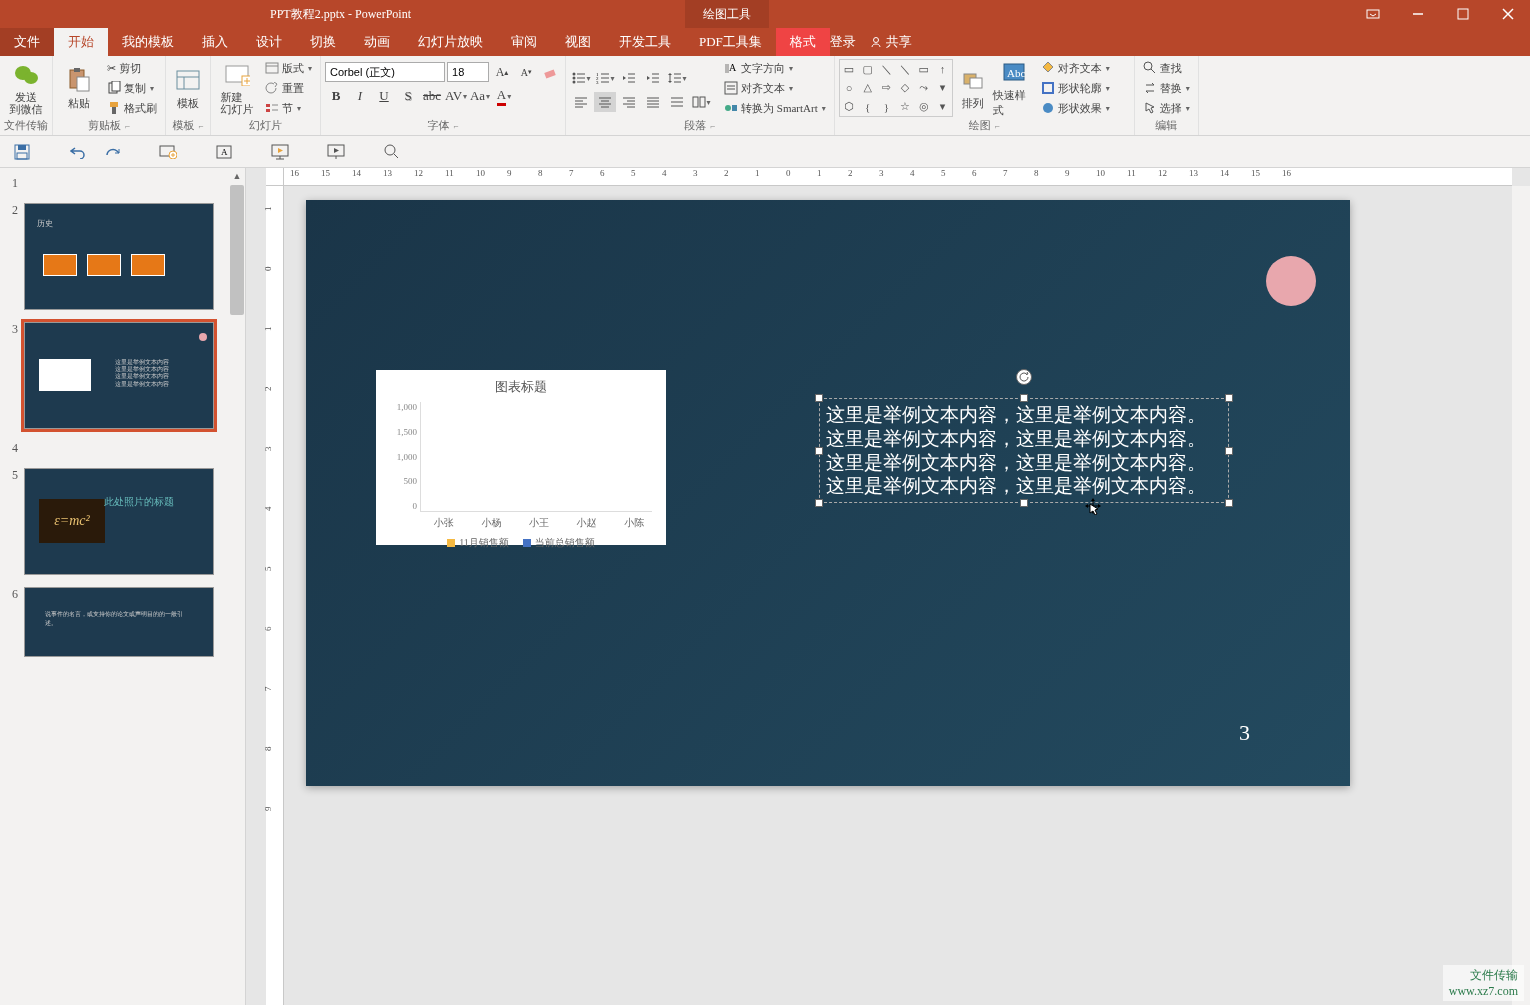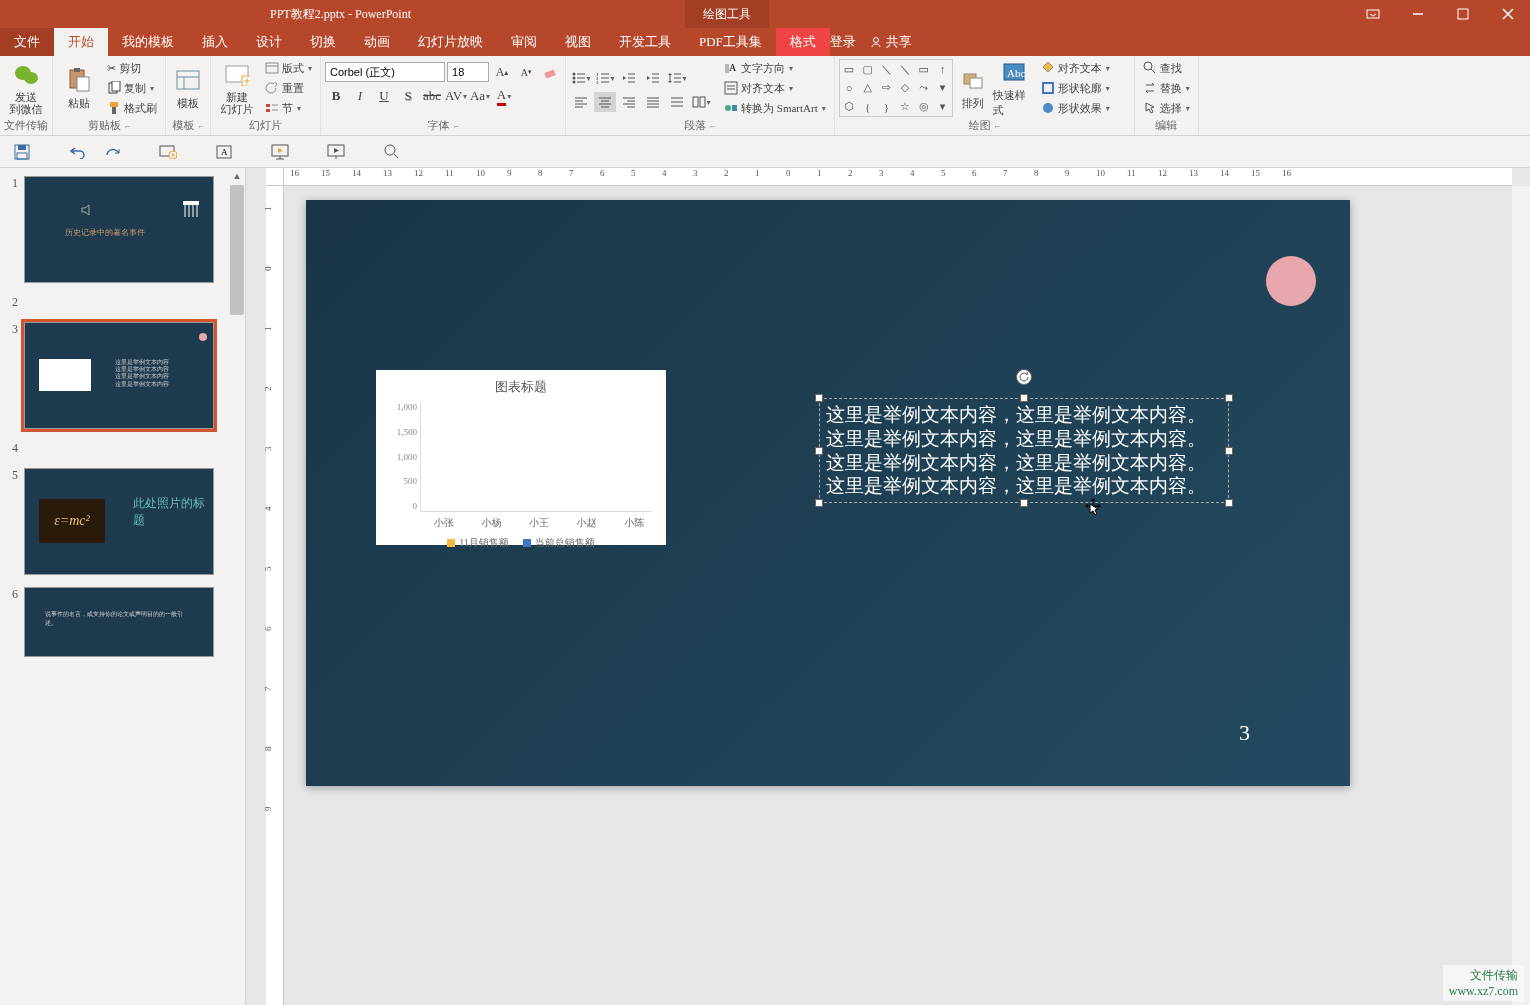--- a/index.html
+++ b/index.html
@@ -248,21 +248,21 @@
     <div class="ribbon-group-content">
       <div class="big-btn">
         <div class="ico">
             <svg width="26" height="22">
               <rect x="2" y="2" width="22" height="16" fill="#fff" stroke="#999"></rect>
               <rect x="18" y="12" width="10" height="10" fill="#fff" stroke="#e8a33d"></rect>
               <line x1="23" y1="14" x2="23" y2="20" stroke="#e8a33d"></line>
               <line x1="20" y1="17" x2="26" y2="17" stroke="#e8a33d"></line>
             </svg>
           </div>
-        <span style="white-space:pre;text-align:center;line-height:1.1">新建
+        <span style="white-space:pre;line-height:1.1">新建
 幻灯片</span>
       </div>
       <div class="stack">
         <div class="small-btn">
             <svg width="14" height="12">
               <rect x="1" y="1" width="12" height="10" fill="none" stroke="#888"></rect>
               <line x1="1" y1="4" x2="13" y2="4" stroke="#888"></line>
             </svg>
             <span>版式</span>
             <span class="dd">▾</span>
@@ -621,53 +621,46 @@
         <line x1="10" y1="10" x2="14" y2="14" stroke="#555"></line>
       </svg>
     </div>
 </div>
 
 <div class="main">
 
   <div class="thumb-panel">
     <div class="thumb-item">
       <div class="thumb-num">1</div>
-      <div class="thumb-slide">
-        <div class="mini-text" style="left:40px;top:50px;color:#c96;font-size:8px">历史记录中的著名事件</div>
-        <svg style="position:absolute;right:12px;top:24px" width="20" height="20">
-            <rect x="2" y="0" width="16" height="4" fill="#fff"></rect>
-            <line x1="4" y1="4" x2="4" y2="16" stroke="#fff"></line>
-            <line x1="8" y1="4" x2="8" y2="16" stroke="#fff"></line>
-            <line x1="12" y1="4" x2="12" y2="16" stroke="#fff"></line>
-            <line x1="16" y1="4" x2="16" y2="16" stroke="#fff"></line>
-          </svg>
-        <svg style="position:absolute;left:55px;top:26px" width="14" height="14">
-            <path d="M2 5h3l4-3v10l-4-3H2z" fill="none" stroke="#aaa"></path>
-          </svg>
-      </div>
     </div>
     <div class="thumb-item">
       <div class="thumb-num">2</div>
+      <div class="thumb-slide">
+        <div class="mini-text" style="left:12px;top:14px;font-size:8px">历史</div>
+        <div class="mini-orange" style="left:18px;top:50px;width:34px;height:22px"></div>
+        <div class="mini-orange" style="left:62px;top:50px;width:34px;height:22px"></div>
+        <div class="mini-orange" style="left:106px;top:50px;width:34px;height:22px"></div>
+      </div>
     </div>
     <div class="thumb-item">
       <div class="thumb-num">3</div>
       <div class="thumb-slide selected">
         <div class="mini-pink" style="right:6px;top:10px"></div>
         <div class="mini-chart" style="left:14px;top:36px;width:52px;height:32px"></div>
         <div class="mini-text" style="left:90px;top:36px;line-height:1.2">这里是举例文本内容<br>这里是举例文本内容<br>这里是举例文本内容<br>这里是举例文本内容</div>
       </div>
     </div>
     <div class="thumb-item">
       <div class="thumb-num">4</div>
     </div>
     <div class="thumb-item">
       <div class="thumb-num">5</div>
       <div class="thumb-slide">
         <div style="position:absolute;left:14px;top:30px;width:66px;height:44px;background:#2a1a0a;display:flex;align-items:center;justify-content:center;color:#e8c070;font-style:italic;font-size:14px;font-family:serif">ε=mc²</div>
-        <div class="mini-text" style="left:108px;top:26px;font-size:12px;color:#6bb">此处照片的标题</div>
+        <div class="mini-text" style="left:79px;top:26px;font-size:10px;color:#6bb">此处照片的标题</div>
       </div>
     </div>
     <div class="thumb-item">
       <div class="thumb-num">6</div>
       <div class="thumb-slide" style="height:70px">
         <div class="mini-text" style="left:20px;top:22px;right:20px">说事件的名言，或支持你的论文或声明目的的一般引述。</div>
       </div>
     </div>
     <div class="thumb-scroll">
       <div class="track-btn">▲</div>

